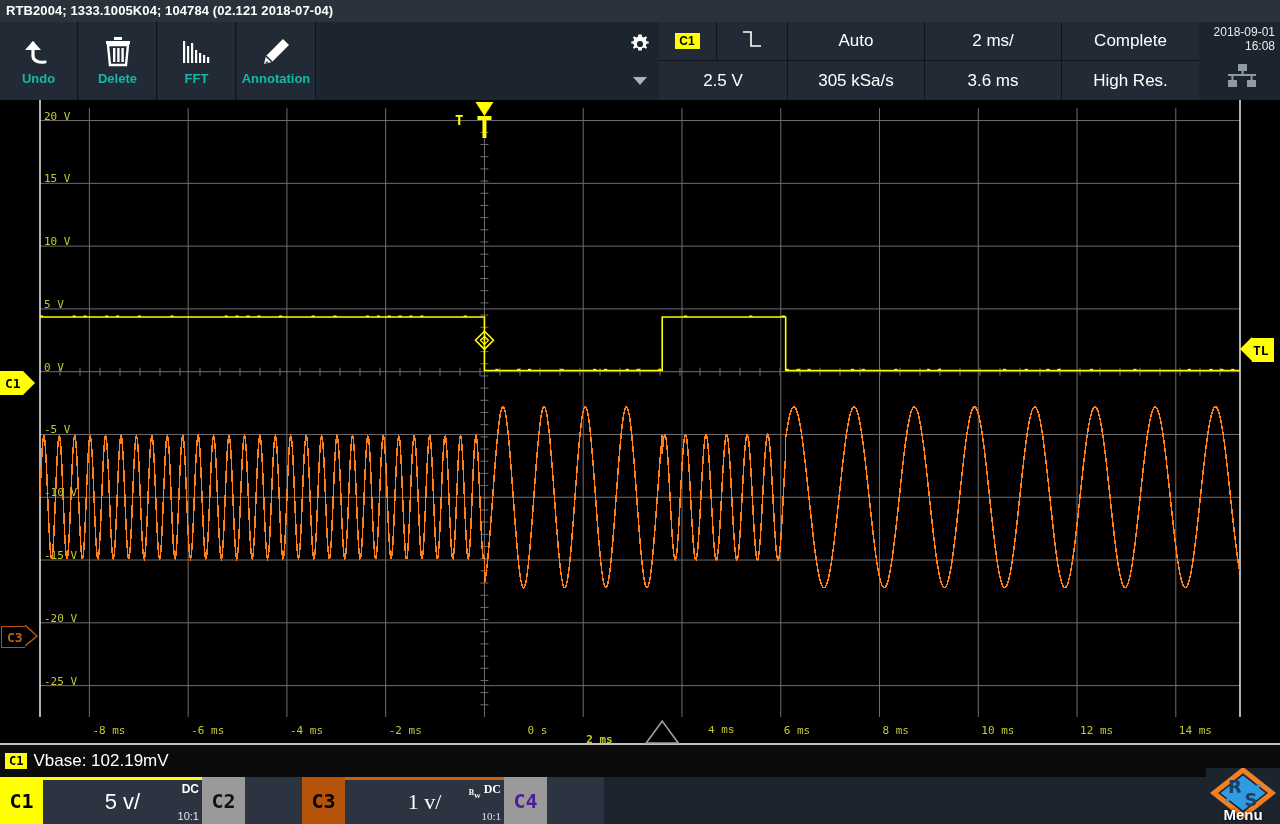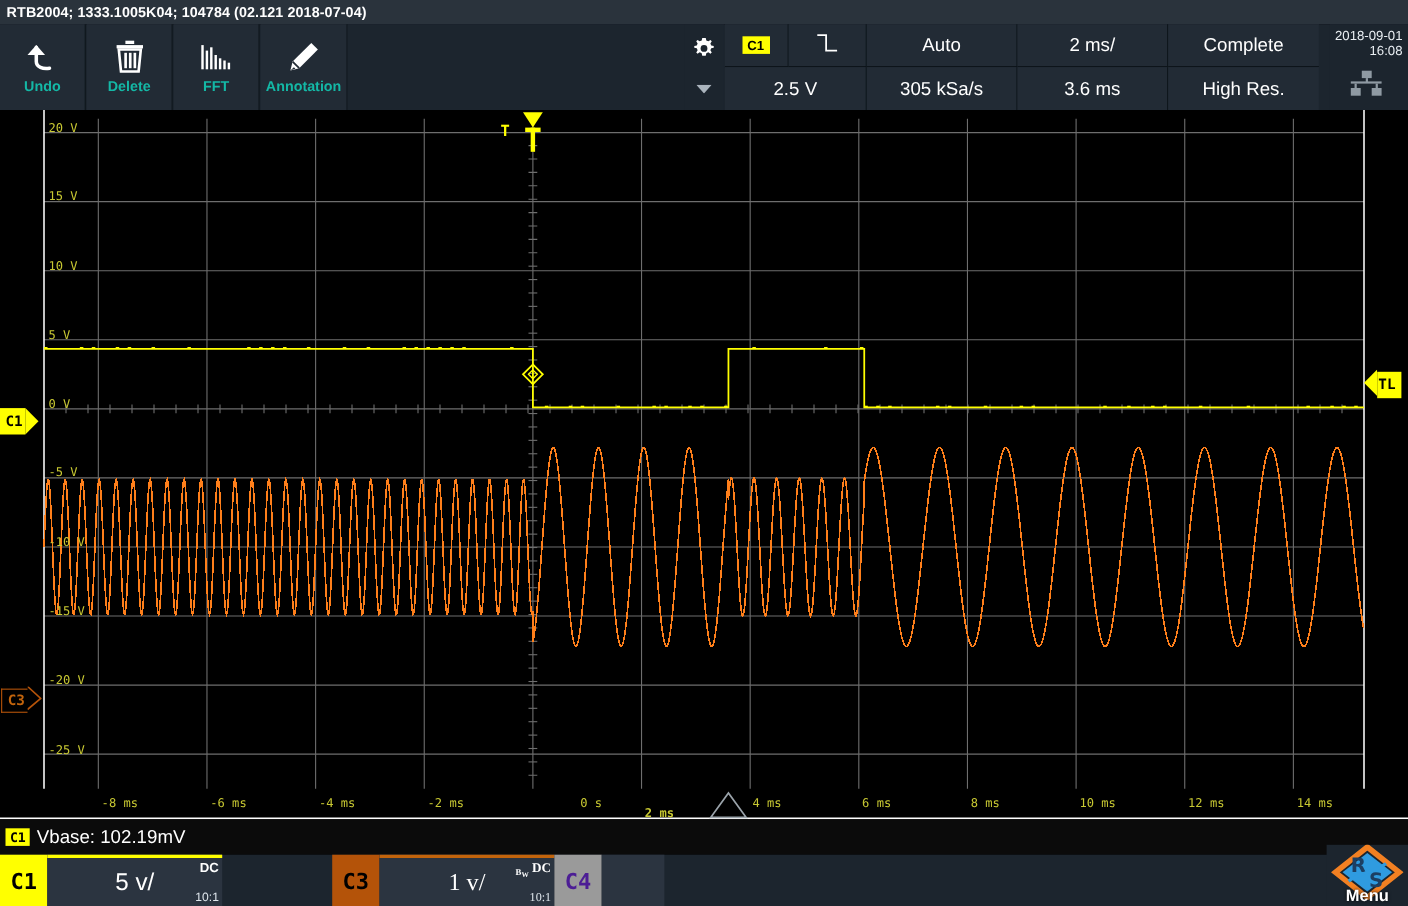--- a/index.html
+++ b/index.html
@@ -446,21 +446,21 @@
         <div class="ylabel" style="left: 44px; top: 511.825px;">-20 V</div>
         <div class="ylabel" style="left: 44px; top: 574.608px;">-25 V</div>
       </div>
     <div id="xlabels">
         <div class="xlabel" style="left: 92.3827px; top: 624px;">-8 ms</div>
         <div class="xlabel" style="left: 191.148px; top: 624px;">-6 ms</div>
         <div class="xlabel" style="left: 289.914px; top: 624px;">-4 ms</div>
         <div class="xlabel" style="left: 388.679px; top: 624px;">-2 ms</div>
         <div class="xlabel" style="left: 487.444px; top: 624px; margin-left: 40px;">0 s</div>
         <div class="xlabel" style="left: 586.21px; top: 633px; font-weight: bold;">2 ms</div>
-        <div class="xlabel" style="left: 684px; top: 624px;">4 ms</div>
+        <div class="xlabel" style="left: 708px; top: 624px; font-family: Liberation Mono, monospace;">4 ms</div>
         <div class="xlabel" style="left: 783.741px; top: 624px;">6 ms</div>
         <div class="xlabel" style="left: 882.506px; top: 624px;">8 ms</div>
         <div class="xlabel" style="left: 981.272px; top: 624px;">10 ms</div>
         <div class="xlabel" style="left: 1080.04px; top: 624px;">12 ms</div>
         <div class="xlabel" style="left: 1178.8px; top: 624px;">14 ms</div>
       </div>
 
     <div class="chmark" style="left:0px; top:271px;">
       <span class="body" style="background:#ffff00; color:#000;">C1</span>
       <span class="tip" style="border-left:12px solid #ffff00;"></span>
@@ -493,20 +493,24 @@
   </div>
 
   <div class="chanbar">
     <div class="chan" id="chan0" style="left:0px;">
         <div class="tag" style="width: 43px; background: rgb(255, 255, 0); color: rgb(0, 0, 0);">C1</div>
         <div class="info" style="width: 159px; border-top: 3px solid rgb(255, 255, 0);">
           <span>5 v/</span>
           <span class="cpl">DC</span>
           <span class="rat">10:1</span>
         </div>
+      </div>
+    <div class="chan" id="chan1" style="left:202px;">
+        <div class="tag" style="width: 43px; background: rgb(154, 154, 154); color: rgb(17, 17, 17);">C2</div>
+        <div class="info" style="width: 57px; border-top: none;"></div>
       </div>
     <div class="chan" id="chan2" style="left:302px;">
         <div class="tag" style="width: 43px; background: rgb(180, 83, 9); color: rgb(0, 0, 0);">C3</div>
         <div class="info" style="width: 159px; border-top: 3px solid rgb(194, 100, 12); font-family: Liberation Serif, serif;">
           <span>1 v/</span>
           <span class="cpl"><span class="bwsub">B<sub>W</sub></span> DC</span>
           <span class="rat">10:1</span>
         </div>
       </div>
     <div class="chan" id="chan3" style="left:504px;">

